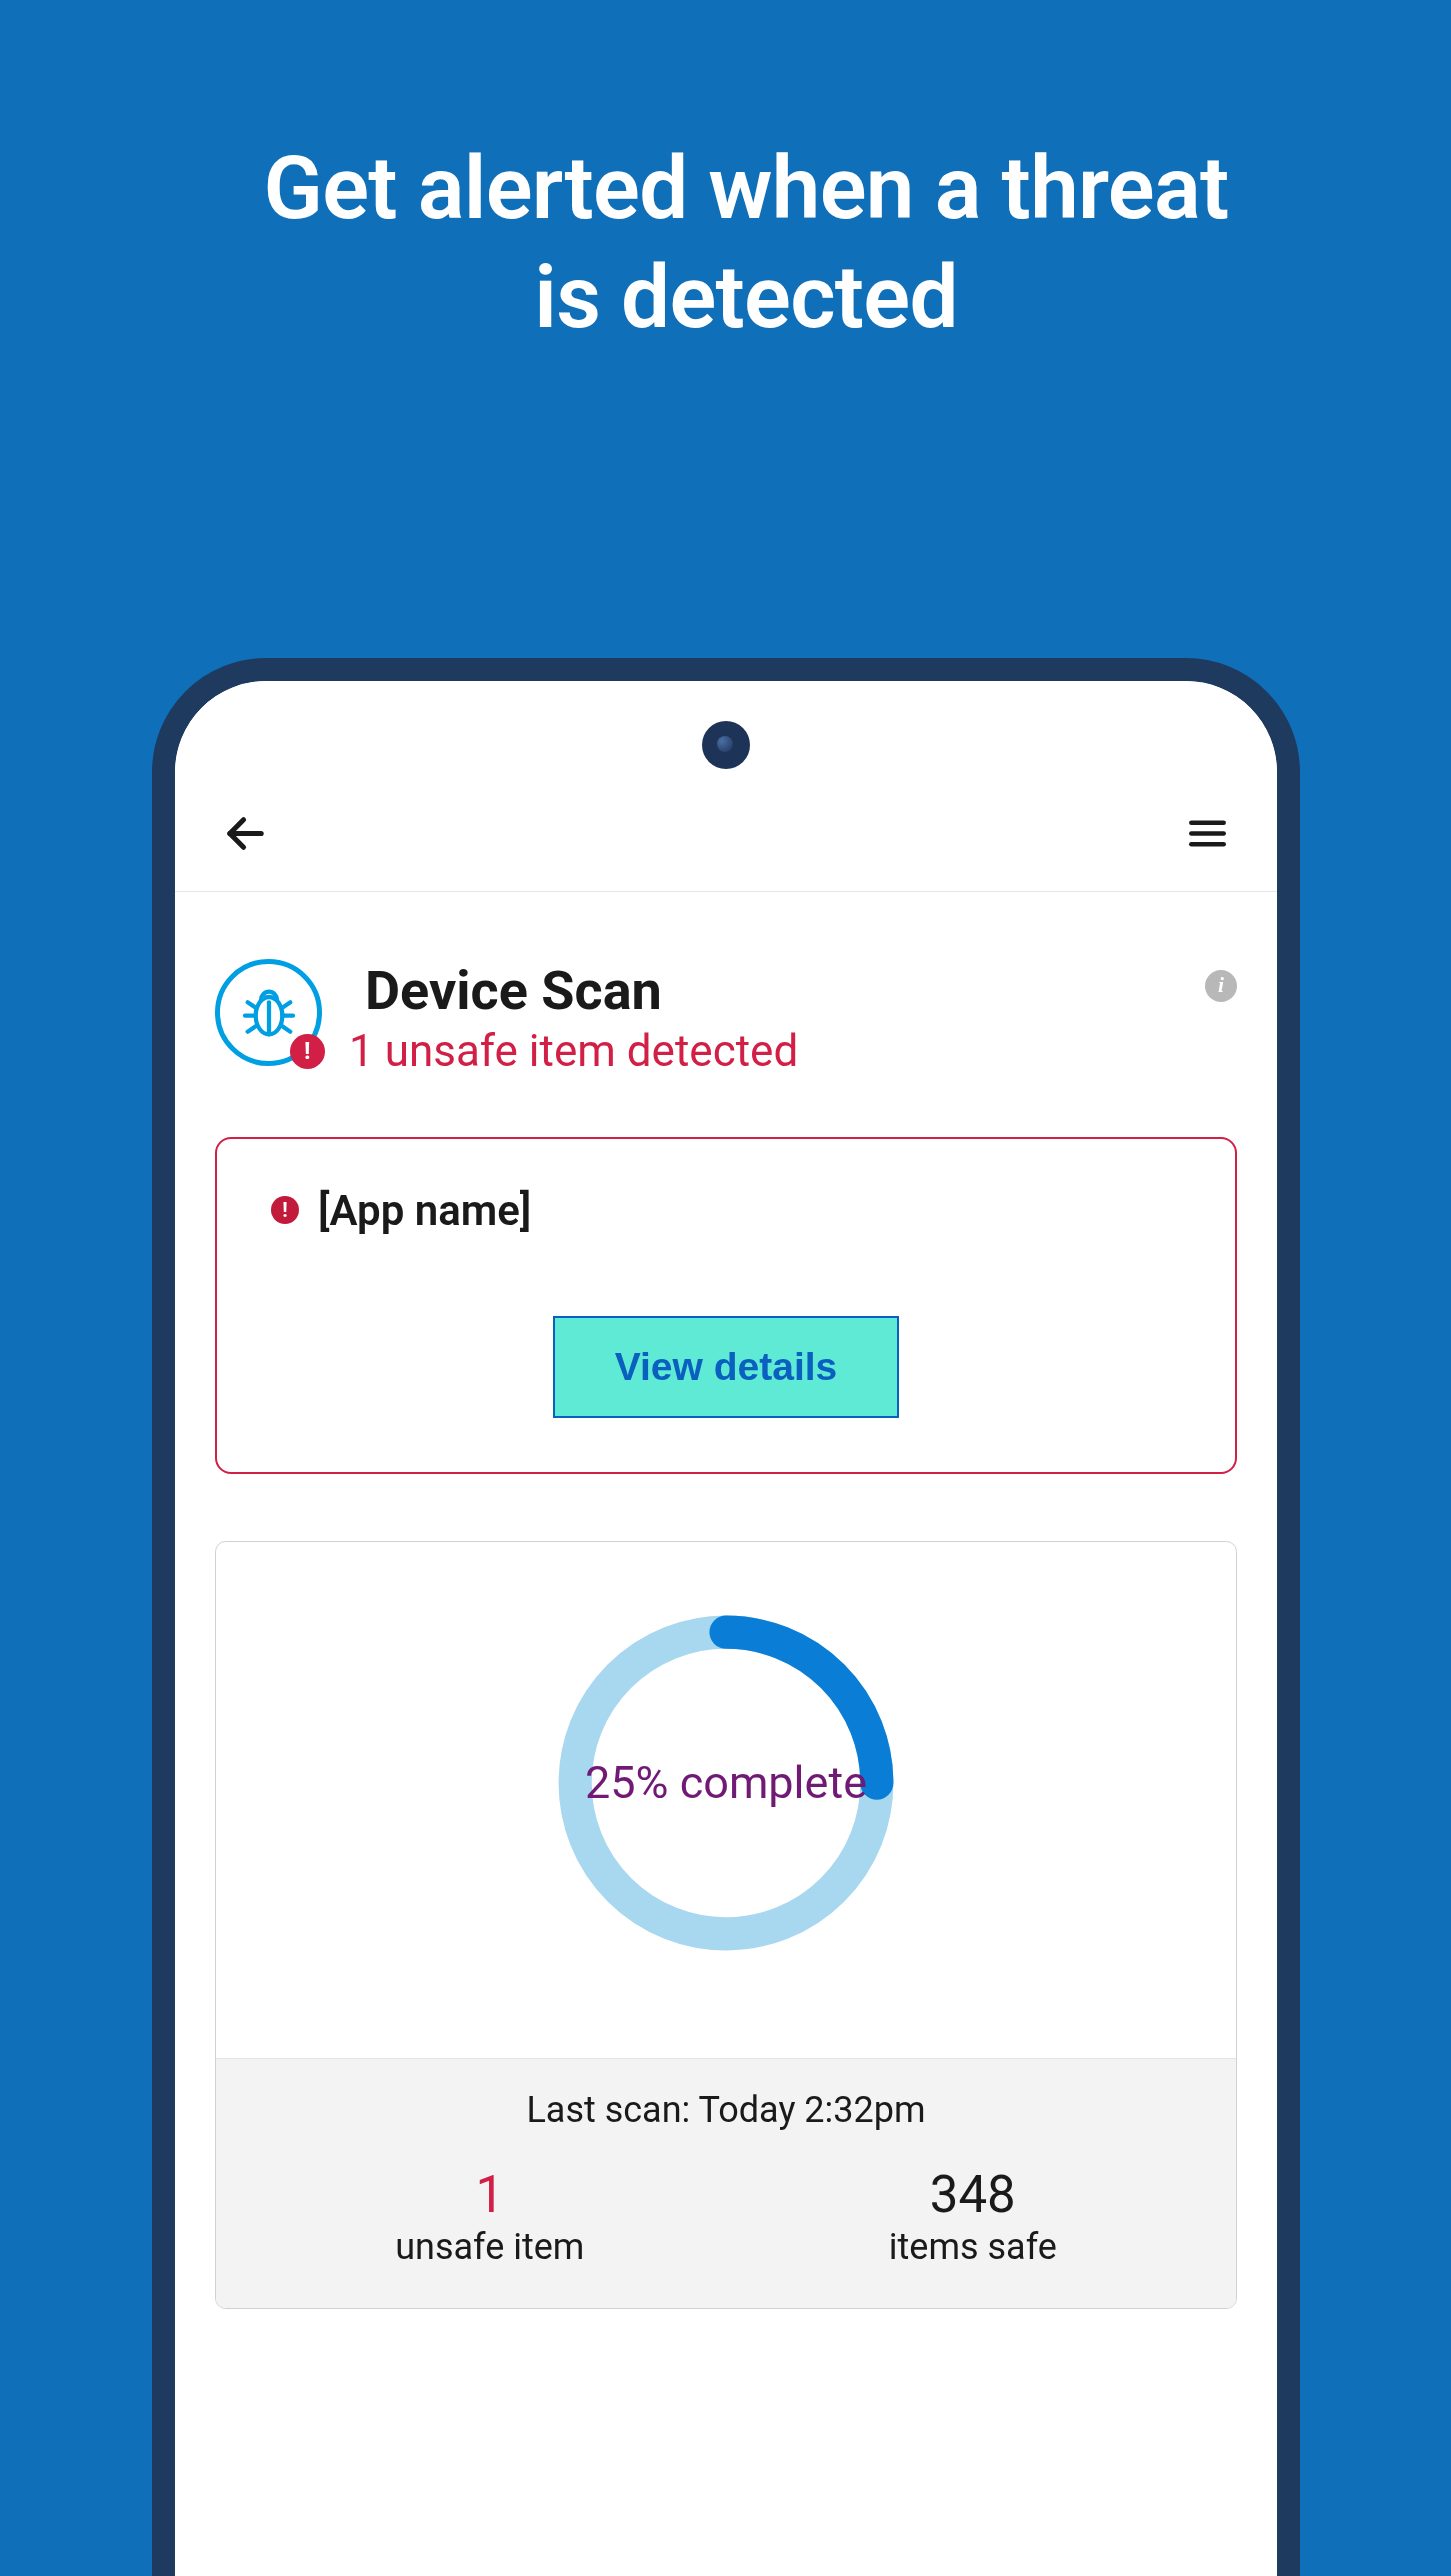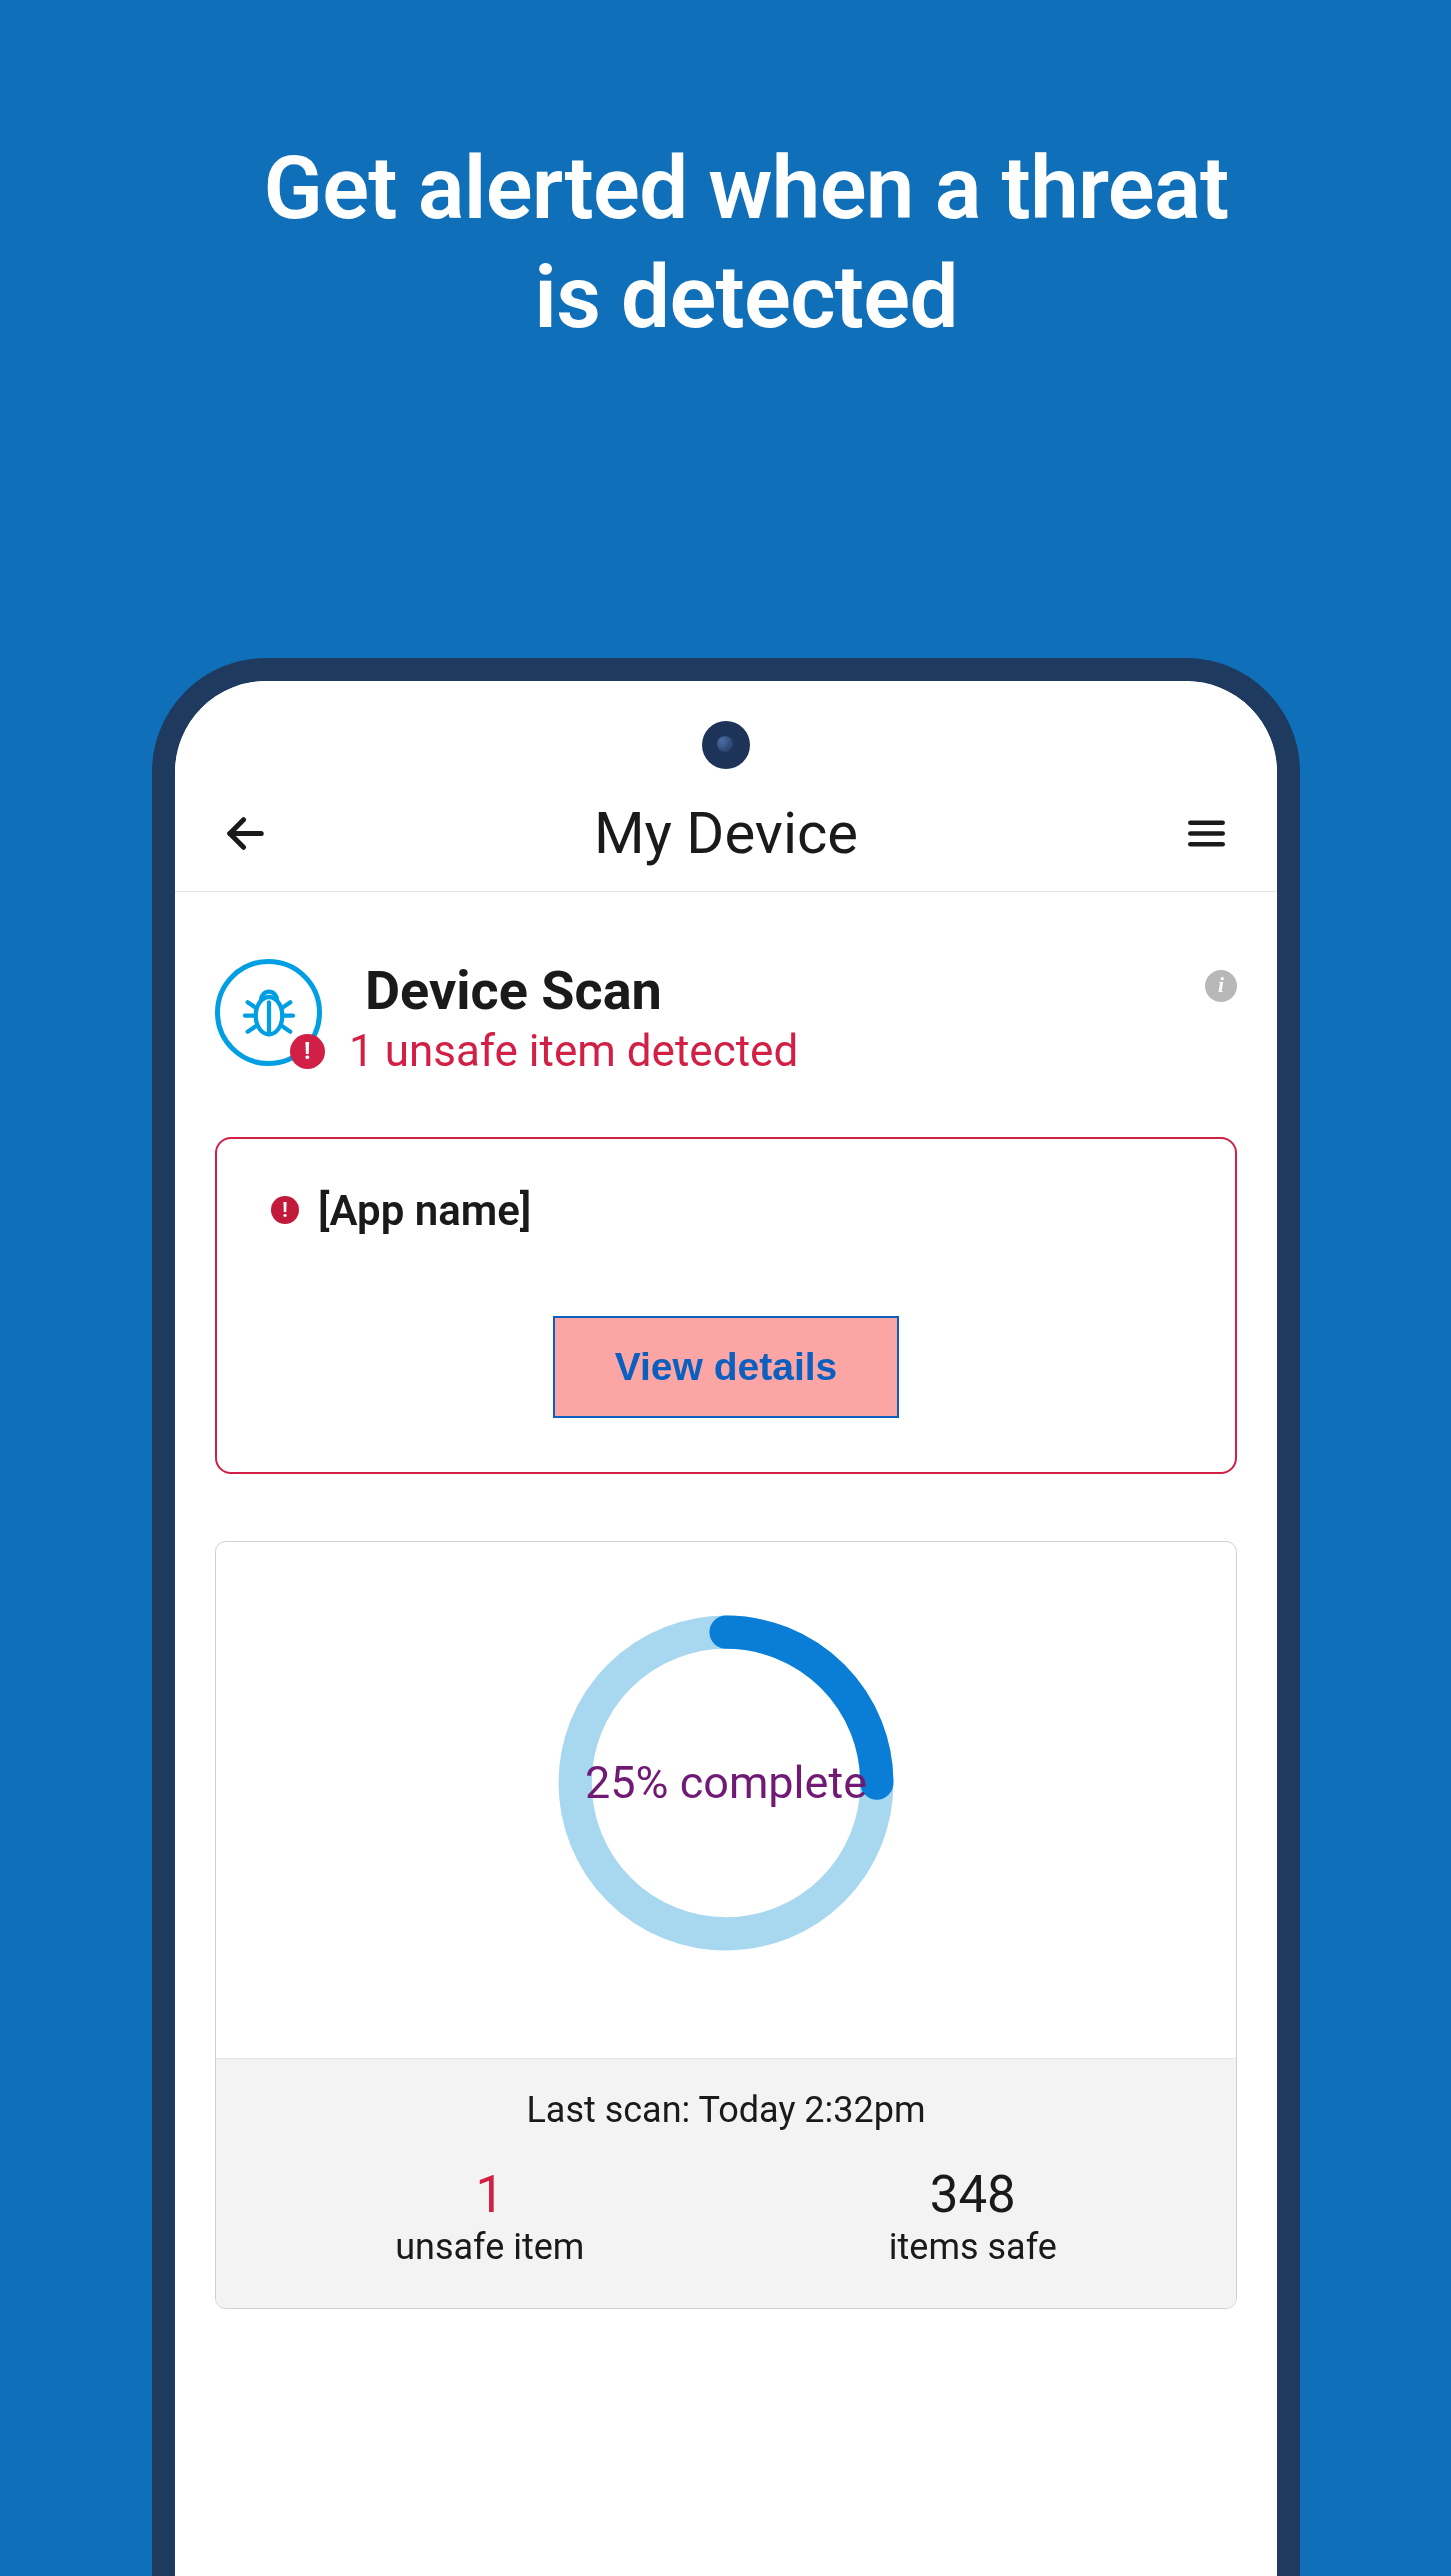--- a/index.html
+++ b/index.html
@@ -217,21 +217,21 @@
     text-align:left;
     padding-left: 47px;
   }
   .alert-actions {
     margin-top: 81px;
     display:flex;
     justify-content:center;
   }
   .view-details-btn {
     border: 2.7px solid #0a5fbf;
-    background:#fca5a5;
+    background:#5eead4;
     color:#0a5fbf;
     font-size: 39px;
     font-weight: 600;
     padding: 27px 60px;
   }
 
   .progress-card {
     margin-top: 67px;
     border: 1.3px solid #d0d0d0;
     border-radius: 10.7px;
@@ -309,21 +309,20 @@
 
       <div class="app">
 
         <div class="app-header">
           <div class="back-btn">
             <svg width="47" height="47" viewBox="0 0 24 24" fill="none" stroke="#1a1a1a" stroke-width="2.6" stroke-linecap="round" stroke-linejoin="round">
               <line x1="20" y1="12" x2="4" y2="12"></line>
               <polyline points="11 5 4 12 11 19"></polyline>
             </svg>
           </div>
-          <div class="app-title">My Device</div>
           <div class="menu-btn">
             <svg width="43" height="43" viewBox="0 0 24 24" fill="none" stroke="#1a1a1a" stroke-width="2.6" stroke-linecap="round">
               <line x1="3" y1="6" x2="21" y2="6"></line>
               <line x1="3" y1="12" x2="21" y2="12"></line>
               <line x1="3" y1="18" x2="21" y2="18"></line>
             </svg>
           </div>
         </div>
 
         <div class="content">

